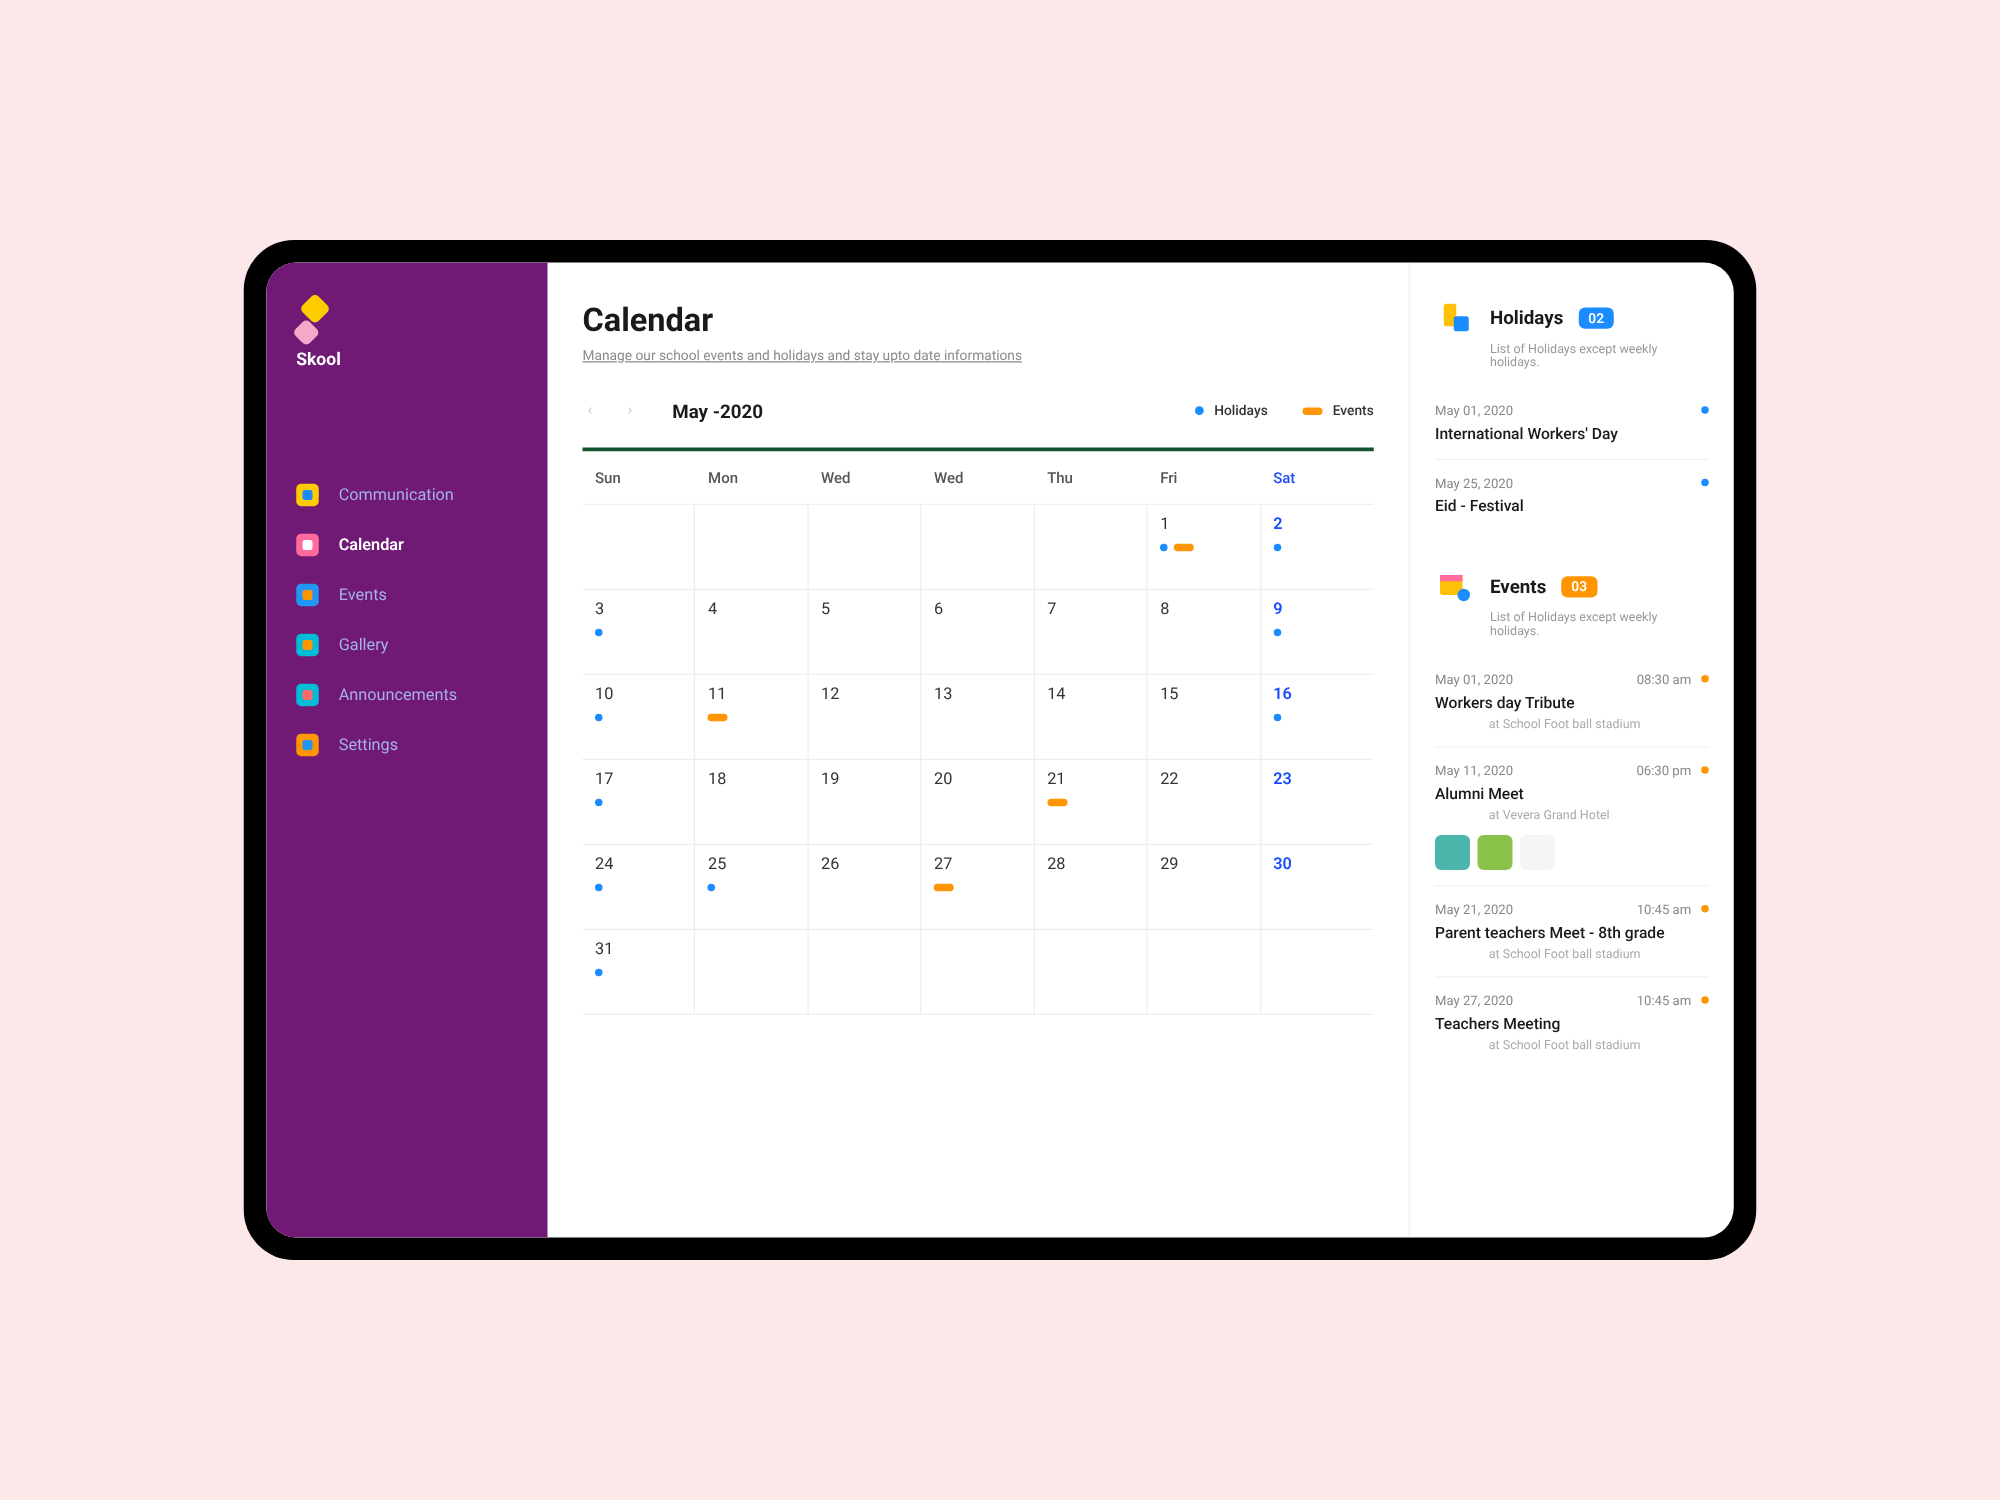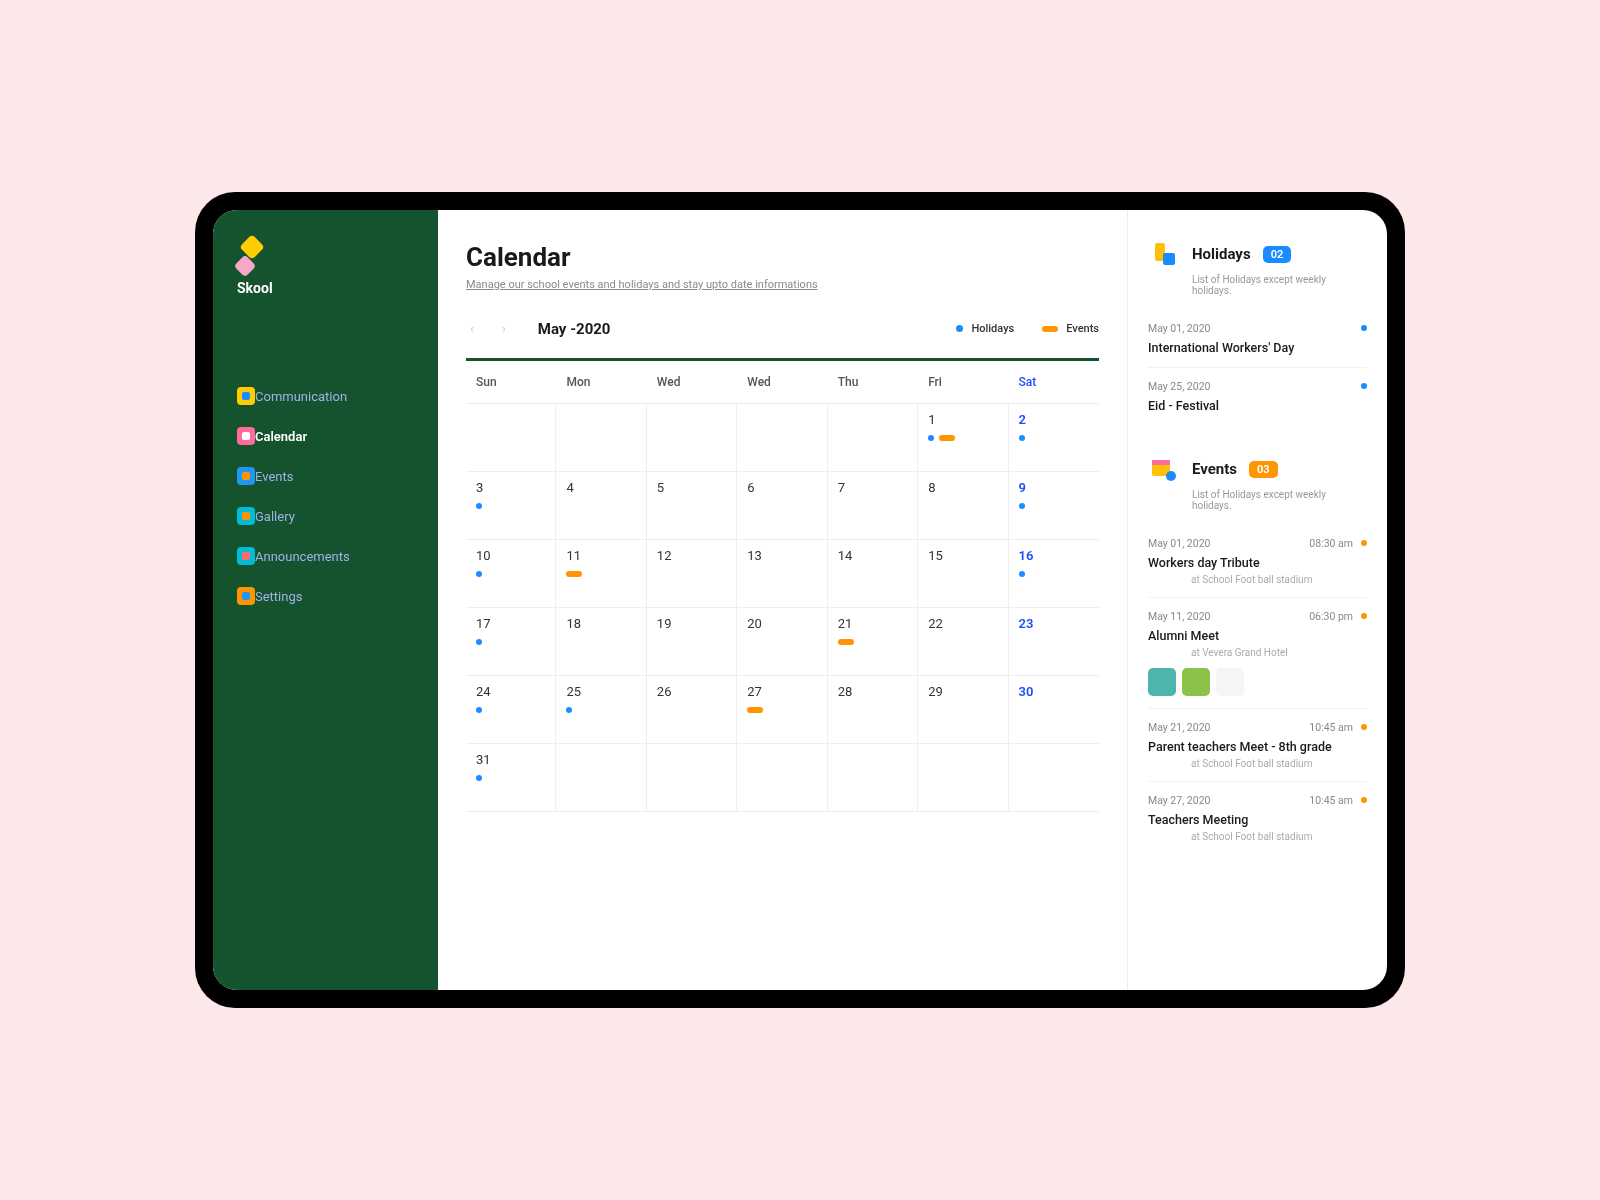--- a/index.html
+++ b/index.html
@@ -1,28 +1,28 @@
 <!DOCTYPE html>
 <html><head>
 <meta charset="utf-8">
 <style>
 * { margin:0; padding:0; box-sizing:border-box; font-family:-apple-system,BlinkMacSystemFont,"Segoe UI",Roboto,sans-serif; }
 body { background:#fce8e8; display:flex; align-items:center; justify-content:center; min-height:100vh; padding:40px; }
 .device { background:#000; border-radius:40px; padding:18px; width:1210px; }
 .screen { background:#fff; border-radius:24px; display:flex; overflow:hidden; height:780px; }
 
 
-.sidebar { background:#14532d; width:225px; flex-shrink:0; padding:28px 0; }
+.sidebar { background:#701a75; width:225px; flex-shrink:0; padding:28px 0; }
 .logo { padding:0 24px 40px; }
 .logo-mark { position:relative; width:34px; height:34px; margin-bottom:8px; }
 .logo-mark .d1 { position:absolute; width:18px; height:18px; background:#ffcc00; border-radius:4px; transform:rotate(45deg); top:0; left:6px; }
 .logo-mark .d2 { position:absolute; width:16px; height:16px; background:#f5a8c7; border-radius:4px; transform:rotate(45deg); bottom:-2px; left:0; }
 .logo-text { color:#fff; font-weight:700; font-size:14px; }
 .nav { list-style:none; margin-top:40px; }
-.nav-item { display:flex; align-items:center; padding:11px 24px; cursor:pointer; color:#a5b0e8; font-size:13px; }
+.nav-item { display:flex; align-items:center; padding:11px 24px; cursor:pointer; color:#a5b0e8; font-size:13px; gap:16px; }
 .nav-item.active { color:#fff; font-weight:600; }
 .nav-icon { width:18px; height:18px; border-radius:4px; flex-shrink:0; display:flex; align-items:center; justify-content:center; font-size:11px; }
 
 
 .main { flex:1; display:flex; overflow:hidden; }
 .calendar-area { flex:1; padding:32px 28px; }
 .page-title { font-size:26px; font-weight:700; color:#1a1a1a; margin-bottom:6px; }
 .page-sub { font-size:11px; color:#8a8a8a; margin-bottom:28px;text-decoration:underline; }
 .cal-header { display:flex; align-items:center; justify-content:space-between; margin-bottom:20px; }
 .cal-nav { display:flex; align-items:center; gap:20px; }

